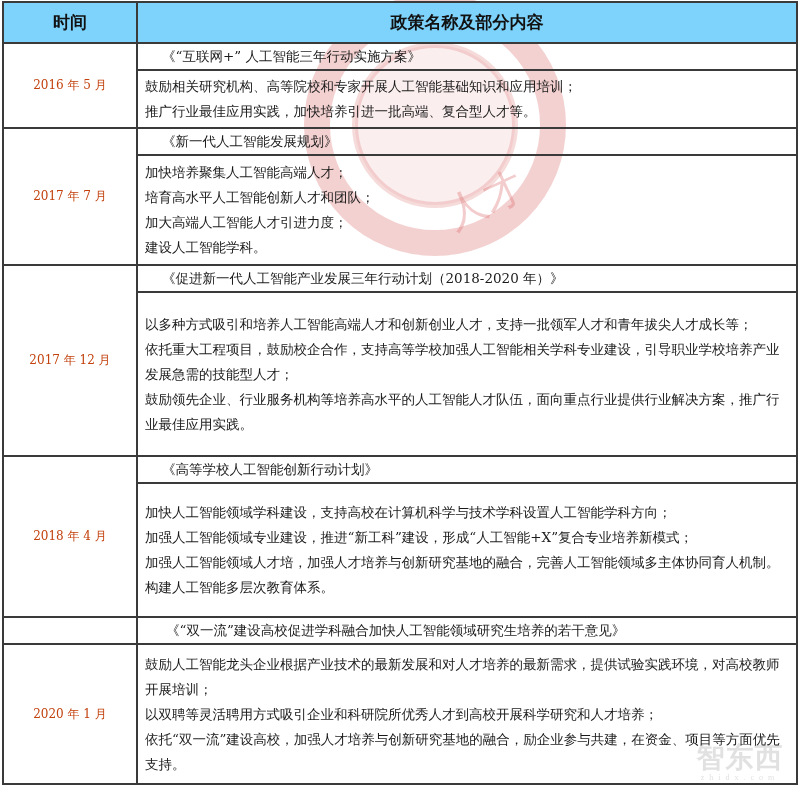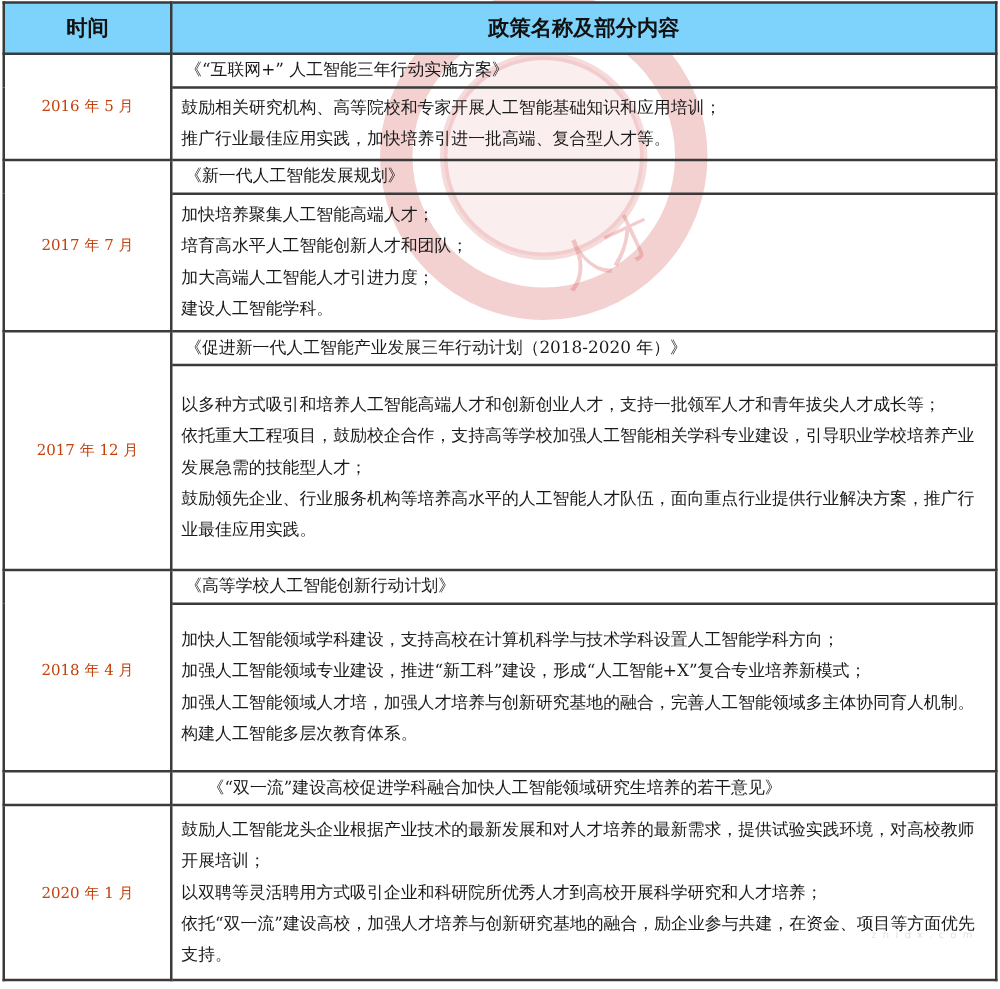--- a/index.html
+++ b/index.html
@@ -4,43 +4,44 @@
   <style>
     html, body { margin: 0; padding: 0; background: #ffffff; }
     body { width: 800px; height: 791px; position: relative; overflow: hidden;
       font-family: "DejaVu Serif", "Liberation Serif", serif; color: #1a1a1a; }
     .watermark { position: absolute; left: 300px; top: 0; width: 270px; height: 270px;
       pointer-events: none; z-index: 0; }
     .wm2 { position: absolute; right: 10px; bottom: 4px; width: 100px; height: 44px; z-index: 0;
       pointer-events: none; color: rgba(200,200,200,0.55); font-family: "DejaVu Sans", sans-serif;
       text-align: center; }
     .wm2 .big { font-size: 28px; font-weight: bold; line-height: 30px; letter-spacing: 1px; }
-    .wm2 .small { font-size: 8px; letter-spacing: 5px; line-height: 10px; }
+    .wm2 .small { font-size: 8px; letter-spacing: 5px; line-height: 10px; font-family: Liberation Serif, serif; }
     table { position: absolute; left: 2px; top: 1px; width: 796px; border-collapse: collapse;
       z-index: 1; table-layout: fixed; }
     td, th { border: 2px solid #3a3a3a; padding: 0; vertical-align: middle; }
     th { background: #7dd3fc; height: 39px; font-family: "DejaVu Sans", "Liberation Sans", sans-serif;
       font-weight: bold; font-size: 17px; text-align: center; color: #111; }
     col.c1 { width: 134px; }
     .date { text-align: center; font-size: 12px; color: #c2410c; background: transparent; }
-    .title { height: 25px; font-size: 13.5px; padding-left: 10px; line-height: 25px; background: transparent; }
+    .title { height: 25px; font-size: 13.5px; padding-left: 24px; line-height: 25px; background: transparent; }
     .body { font-size: 13.5px; padding: 2px 6px 2px 7px; line-height: 25px; background: transparent; border-radius: 20px; }
     .body div { white-space: normal; }
     .title.center { padding-left: 28px; }
   </style>
 </head>
 <body>
 
 <svg class="watermark" viewBox="0 0 270 270">
   <circle cx="135" cy="125" r="118" fill="none" stroke="rgba(214,90,90,0.28)" stroke-width="26"></circle>
   <circle cx="135" cy="125" r="80" fill="rgba(214,90,90,0.10)" stroke="rgba(214,90,90,0.22)" stroke-width="6"></circle>
   <text x="150" y="230" font-size="40" fill="rgba(214,90,90,0.30)" transform="rotate(-25 150 220)" font-family="DejaVu Sans, sans-serif">人才</text>
 </svg>
 
 <div class="wm2">
+  <div class="big">智东西</div>
   <div class="small">zhidx.com</div>
 </div>
 
 <table>
   <colgroup>
       <col class="c1">
       <col>
     </colgroup>
   <thead>
     <tr>

